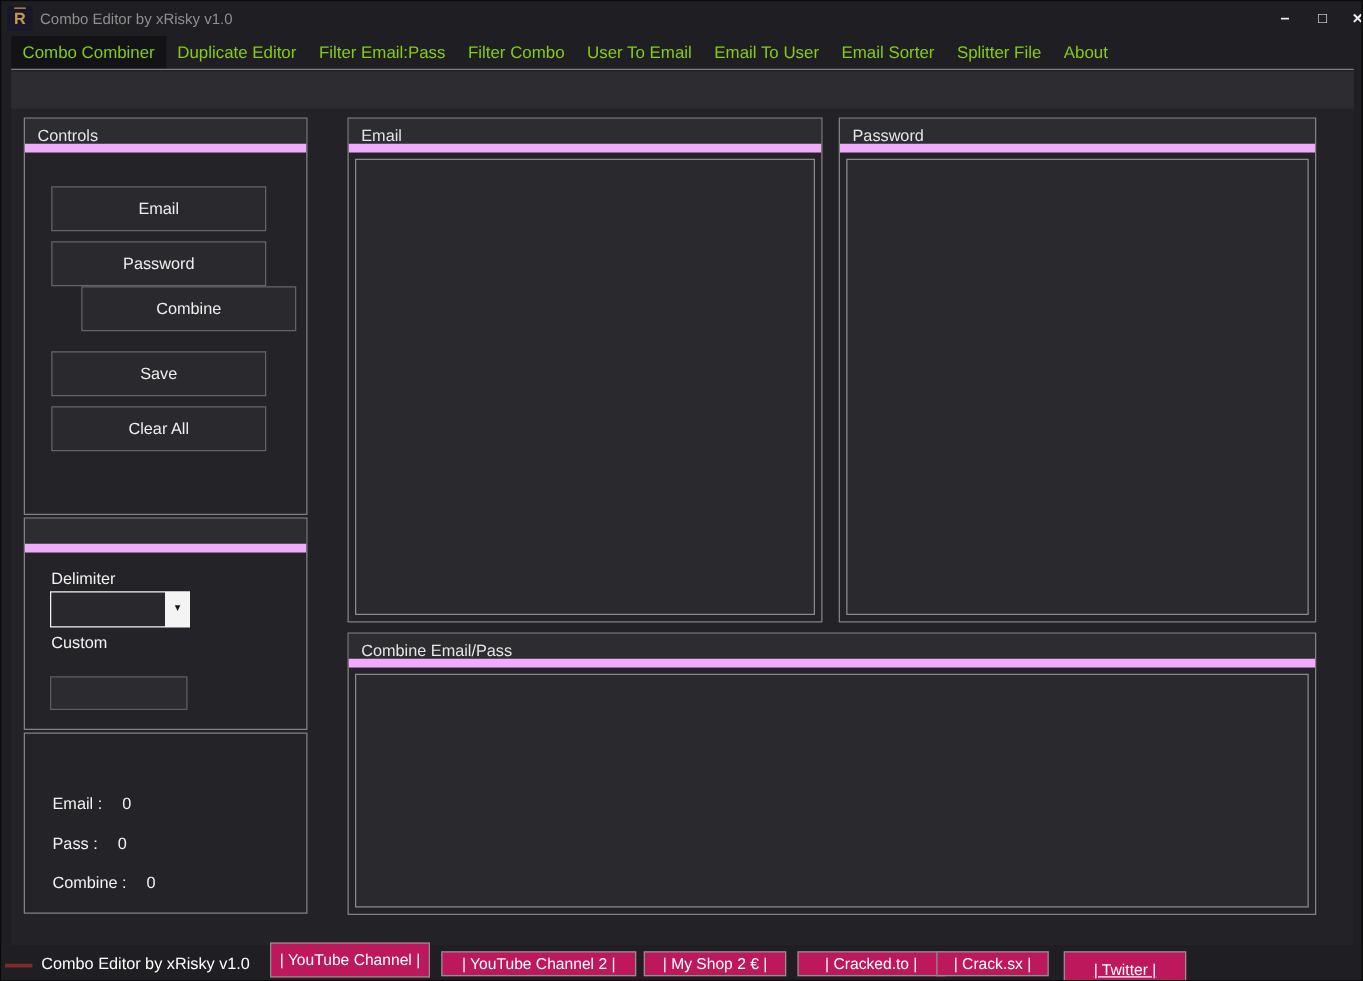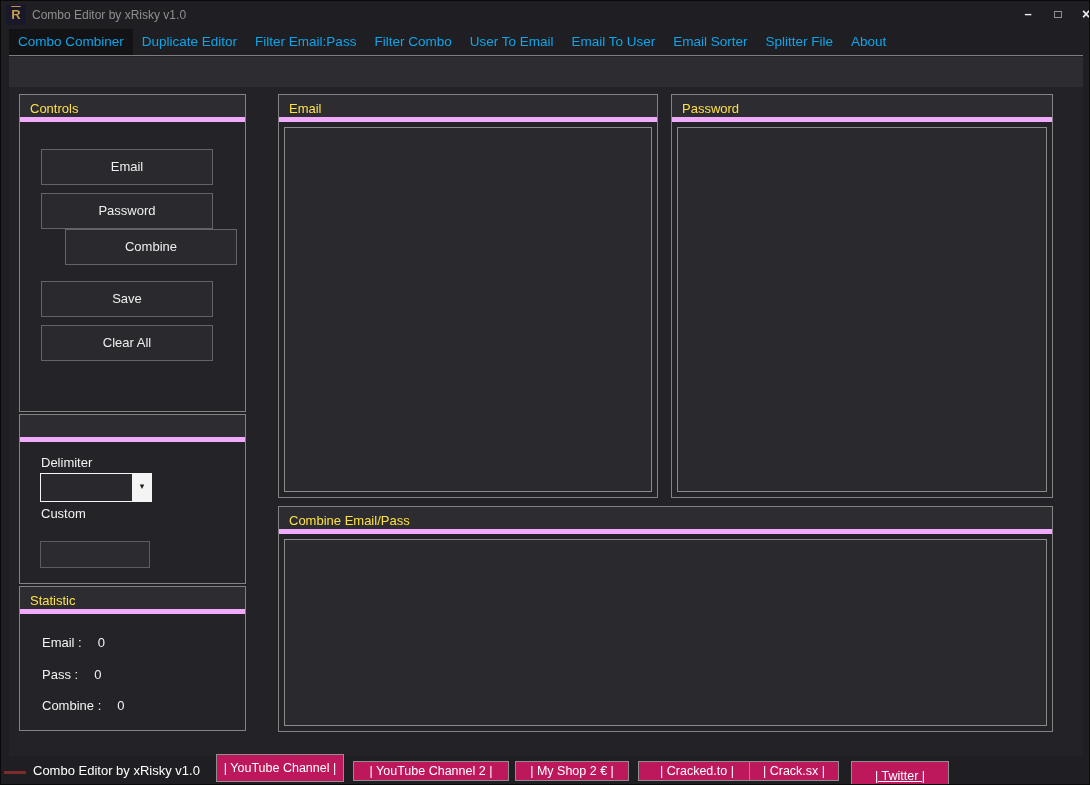--- a/index.html
+++ b/index.html
@@ -15,28 +15,28 @@
     background:#18182a; color:#c49a4d; font-size:13px; font-weight:bold;
     text-align:center; line-height:19px; text-decoration:overline;
   }
   .title-text { position:absolute; left:31px; top:0; line-height:28px; font-size:12px; color:#8f8f8f; }
   .win-btn { position:absolute; top:0; width:26px; height:28px; color:#f0f0f0; text-align:center; line-height:26px; font-size:13px; cursor:default; }
   .win-min { left:1014px; font-weight:bold; }
   .win-max { left:1044px; font-size:12px; }
   .win-close { left:1072px; font-size:14px; font-weight:bold; }
   
   .tabbar { position:absolute; left:8px; top:28px; height:26px; display:flex; }
-  .tab { color:#0ea5e9; font-size:13.5px; line-height:25px; padding:0 9px; white-space:nowrap; cursor:default;text-align:right; }
+  .tab { color:#84cc16; font-size:13.5px; line-height:25px; padding:0 9px; white-space:nowrap; cursor:default;text-align:right; }
   .tab.selected { background:#131316; }
   
   .tabpage { position:absolute; left:8px; top:54px; width:1074px; height:701px; background:#232327; border-top:1px solid #7d7d7d; }
   .topstrip { position:absolute; left:0; top:1px; width:100%; height:30px; background:#2d2d31; }
   
   .groupbox { position:absolute; border:1px solid #828282; background:#242428; }
-  .gb-header { height:27px; background:#2d2d31; color:#fde047; font-size:13px; line-height:27px; padding-left:10px; border-bottom:5px solid #f0abfc; }
+  .gb-header { height:27px; background:#2d2d31; color:#e5e5e5; font-size:13px; line-height:27px; padding-left:10px; border-bottom:7px solid #f0abfc; }
   
   .ctl-btn {
     position:absolute; left:21px; width:172px; height:36px;
     background:#2a2a2e; border:1px solid #646468; color:#eeeeee;
     font-size:13px; text-align:center; line-height:34px; cursor:default;
   }
   .lbl { position:absolute; color:#f2f2f2; font-size:13px; }
   
   .combobox { position:absolute; background:#f4f4f4; }
   .combo-field { position:absolute; left:1px; top:1px; bottom:1px; right:20px; background:#29292d; }
@@ -106,21 +106,20 @@
     <div class="lbl" style="left:21px; top:40px;">Delimiter</div>
     <div class="combobox" style="left:20px; top:58px; width:112px; height:29px;">
       <div class="combo-field"></div>
       <div class="combo-arrow">▾</div>
     </div>
     <div class="lbl" style="left:21px; top:91px;">Custom</div>
     <input class="textbox" style="left: 20px; top: 126px; width: 110px; height: 27px;" value="">
   </div>
 
   <div class="groupbox" style="left:18px; top:585px; width:227px; height:145px;">
-    <div class="gb-header">Statistic</div>
     <div class="stat-row" style="top:48px;">
       <span>Email :</span><span class="stat-val">0</span>
     </div>
     <div class="stat-row" style="top:80px;">
       <span>Pass :</span><span class="stat-val">0</span>
     </div>
     <div class="stat-row" style="top:111px;">
       <span>Combine :</span><span class="stat-val">0</span>
     </div>
   </div>

